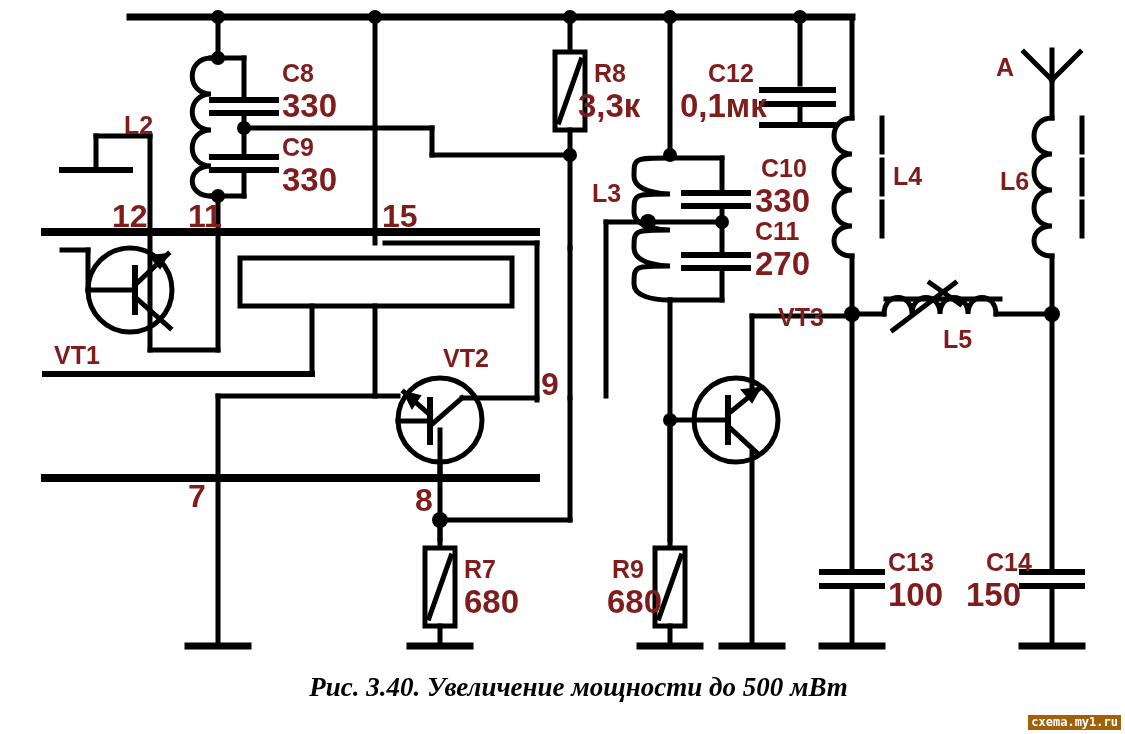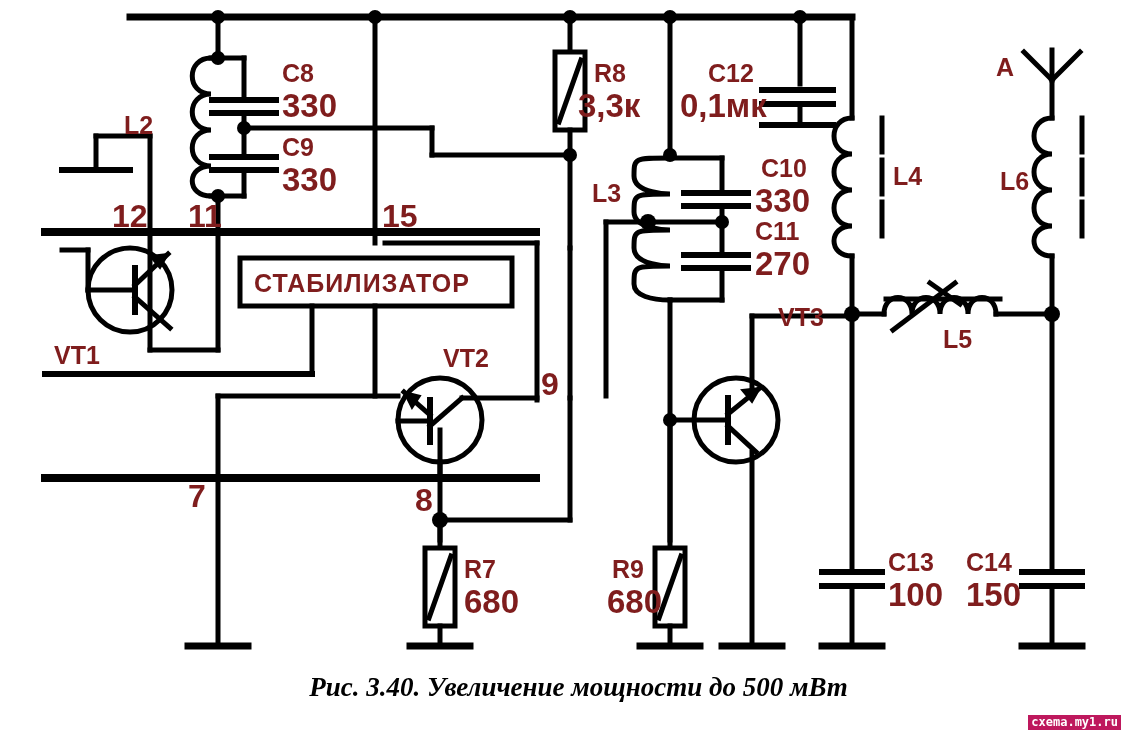--- a/index.html
+++ b/index.html
@@ -53,21 +53,21 @@
   }
   .caption .fignum {
     font-family: "Liberation Serif", serif;
     font-style: italic;
     font-weight: bold;
   }
   .watermark {
     position: absolute;
     right: 4px;
     bottom: 4px;
-    background: #be185d;
+    background: #a16207;
     color: #ffffff;
     font-family: "DejaVu Sans Mono", monospace;
     font-size: 12px;
     font-weight: bold;
     padding: 1px 3px;
     letter-spacing: 0px;
     line-height: 1.1;
   }
 </style>
 </head>
@@ -376,21 +376,21 @@
 
   <div class="lbl comp-lbl" style="left:755px; top:218px;">C11</div>
   <div class="lbl val-lbl" style="left:755px; top:247px;">270</div>
 
   <div class="lbl comp-lbl" style="left:708px; top:60px;">C12</div>
   <div class="lbl val-lbl" style="left:680px; top:89px;">0,1мк</div>
 
   <div class="lbl comp-lbl" style="left:888px; top:549px;">C13</div>
   <div class="lbl val-lbl" style="left:888px; top:578px;">100</div>
 
-  <div class="lbl comp-lbl" style="left:966px; top:549px;text-align:right;">C14</div>
+  <div class="lbl comp-lbl" style="left:986px; top:549px;text-align:right;">C14</div>
   <div class="lbl val-lbl" style="left:966px; top:578px;text-align:center;">150</div>
 
   <div class="lbl comp-lbl" style="left:464px; top:556px;">R7</div>
   <div class="lbl val-lbl" style="left:464px; top:585px;">680</div>
 
   <div class="lbl comp-lbl" style="left:594px; top:60px;">R8</div>
   <div class="lbl val-lbl" style="left:578px; top:89px;">3,3к</div>
 
   <div class="lbl comp-lbl" style="left:612px; top:556px;">R9</div>
   <div class="lbl val-lbl" style="left:607px; top:585px;">680</div>
@@ -399,21 +399,20 @@
   <div class="lbl comp-lbl" style="left:412px; top:345px;margin-left:31px;">VT2</div>
   <div class="lbl comp-lbl" style="left:778px; top:304px;">VT3</div>
 
   <div class="lbl pin-lbl" style="left:188px; top:480px;">7</div>
   <div class="lbl pin-lbl" style="left:415px; top:484px;">8</div>
   <div class="lbl pin-lbl" style="left:541px; top:368px;">9</div>
   <div class="lbl pin-lbl" style="left:382px; top:200px;">15</div>
   <div class="lbl pin-lbl" style="left:188px; top:200px;">11</div>
   <div class="lbl pin-lbl" style="left:112px; top:200px;">12</div>
 
-  <div class="lbl blk-lbl" style="left:254px; top:270px;">СТАБИЛИЗАТОР</div>
 
   <div class="lbl comp-lbl" style="left:996px; top:54px;">A</div>
 
   <div class="caption"><span class="fignum">Рис. 3.40.</span><span> Увеличение мощности до 500 мВт</span></div>
 
   <div class="watermark">cxema.my1.ru</div>
 
 </div>
 
 </body></html>

